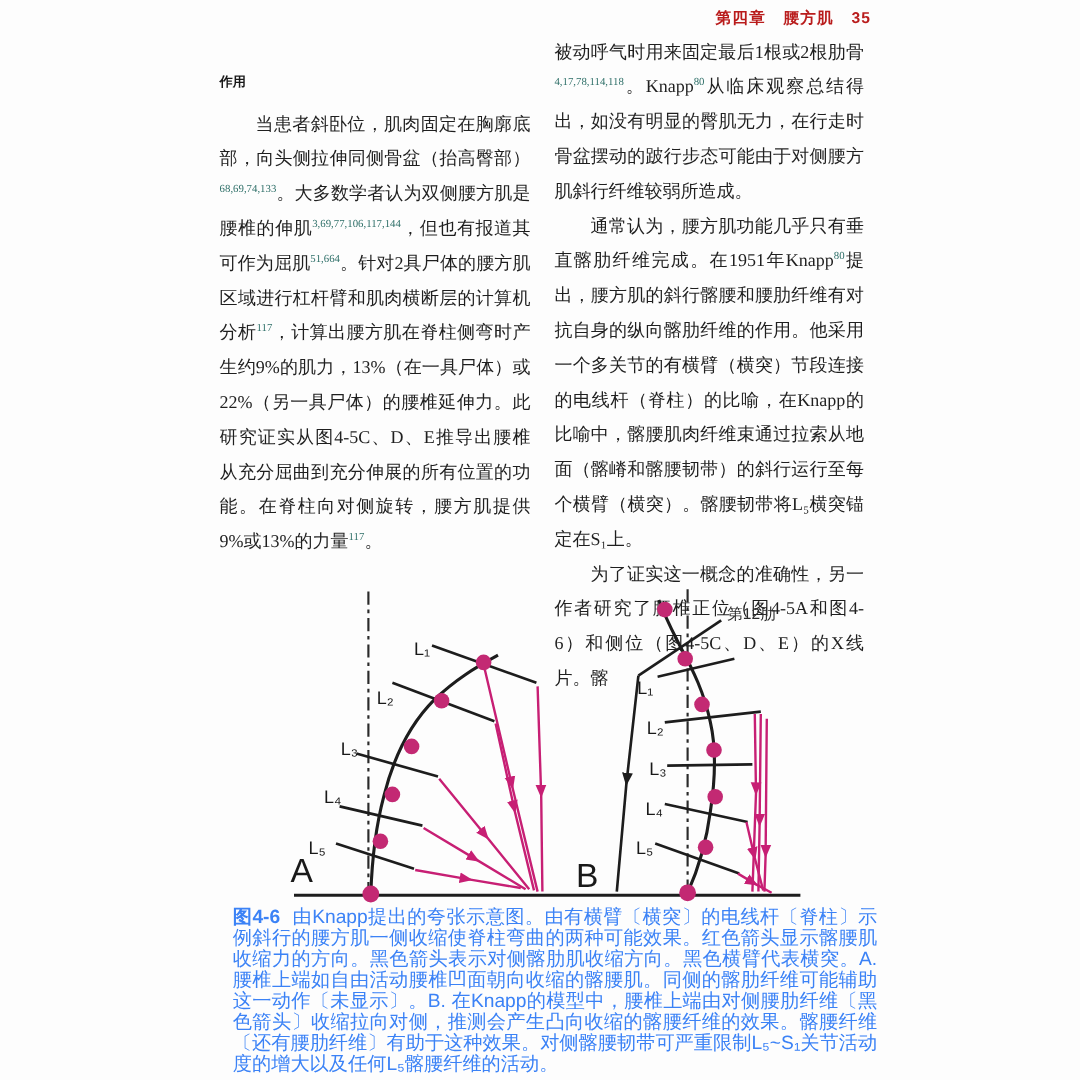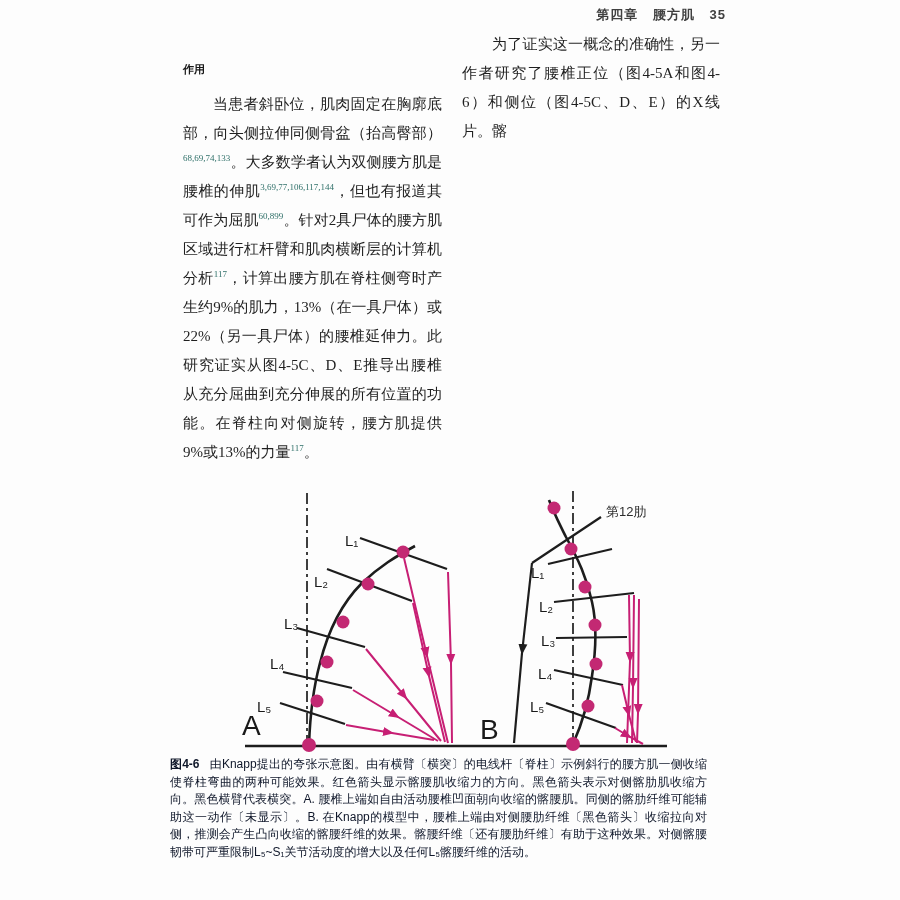--- a/index.html
+++ b/index.html
@@ -3,21 +3,21 @@
 <meta charset="utf-8">
 <style>
   html,body{margin:0;padding:0;}
   body{background:#ffffff;width:900px;height:900px;position:relative;
        font-family:"Liberation Serif","DejaVu Serif",serif;color:#1f1f1f;}
   .page{position:absolute;inset:0;background:#fdfdfd;overflow:hidden;}
 
   
   .hdr{position:absolute;top:6px;right:174px;
        font-family:"Liberation Sans","DejaVu Sans",sans-serif;
-       font-size:13px;font-weight:bold;color:#404040;letter-spacing:1px;}
+       font-size:13px;font-weight:bold;color:#b91c1c;letter-spacing:1px;}
   .hdr span{margin-left:10px;}
 
   
   .col{position:absolute;text-align:justify;font-size:15px;line-height:29px;}
   .col-left{left:183px;top:57px;width:259px;}
   .col-right{left:462px;top:30px;width:258px;}
   .col h2{font-size:11px;font-weight:bold;margin:0 0 9px 0;line-height:24px;color:#181818;}
   .para{margin:0;text-indent:2em;}
   .para.noindent{text-indent:0;}
   sup{font-size:9px;line-height:0;color:#2e6f68;letter-spacing:0;}
@@ -27,45 +27,47 @@
   .fig svg{display:block;}
   .blk{stroke:#1d1d1d;fill:none;}
   .mag{stroke:#c71f74;fill:none;}
   .dsh{stroke:#2a2a2a;fill:none;stroke-dasharray:11 4 3 4;}
   .dot{fill:#c32973;stroke:none;}
   .vlabel{font-family:"Liberation Sans","DejaVu Sans",sans-serif;font-size:15px;fill:#191919;}
   .biglabel{font-family:"Liberation Sans","DejaVu Sans",sans-serif;font-size:28px;fill:#191919;}
   .riblabel{font-family:"Liberation Sans","DejaVu Sans",sans-serif;font-size:13px;fill:#2b2b2b;}
 
   
-  .caption{position:absolute;left:170px;top:756px;width:537px;
+  .caption{position:absolute;left:194px;top:756px;width:537px;
            font-family:"Liberation Sans","DejaVu Sans",sans-serif;
-           font-size:12px;line-height:17.5px;text-align:justify;color:#0f172a;}
+           font-size:16px;line-height:17.5px;text-align:justify;color:#3b82f6;}
   .caption b{font-weight:bold;margin-right:10px;}
 </style>
 </head>
 <body>
 
 <div class="page">
 
   <div class="hdr">
     <span>第四章</span>
     <span>腰方肌</span>
     <span>35</span>
   </div>
 
   <section class="col col-left">
     <h2>作用</h2>
     <div>
-        <p class="para">当患者斜卧位，肌肉固定在胸廓底部，向头侧拉伸同侧骨盆（抬高臀部）<sup>68,69,74,133</sup>。大多数学者认为双侧腰方肌是腰椎的伸肌<sup>3,69,77,106,117,144</sup>，但也有报道其可作为屈肌<sup>60,899</sup>。针对2具尸体的腰方肌区域进行杠杆臂和肌肉横断层的计算机分析<sup>117</sup>，计算出腰方肌在脊柱侧弯时产生约9%的肌力，13%（在一具尸体）或22%（另一具尸体）的腰椎延伸力。此研究证实从图4-5C、D、E推导出腰椎从充分屈曲到充分伸展的所有位置的功能。在脊柱向对侧旋转，腰方肌提供9%或13%的力量<sup>117</sup>。</p>
+        <p class="para">当患者斜卧位，肌肉固定在胸廓底部，向头侧拉伸同侧骨盆（抬高臀部）<sup>68,69,74,133</sup>。大多数学者认为双侧腰方肌是腰椎的伸肌<sup>3,69,77,106,117,144</sup>，但也有报道其可作为屈肌<sup>51,664</sup>。针对2具尸体的腰方肌区域进行杠杆臂和肌肉横断层的计算机分析<sup>117</sup>，计算出腰方肌在脊柱侧弯时产生约9%的肌力，13%（在一具尸体）或22%（另一具尸体）的腰椎延伸力。此研究证实从图4-5C、D、E推导出腰椎从充分屈曲到充分伸展的所有位置的功能。在脊柱向对侧旋转，腰方肌提供9%或13%的力量<sup>117</sup>。</p>
       </div>
   </section>
 
   <section class="col col-right">
     <div>
+        <p class="para noindent">被动呼气时用来固定最后1根或2根肋骨<sup>4,17,78,114,118</sup>。Knapp<sup>80</sup>从临床观察总结得出，如没有明显的臀肌无力，在行走时骨盆摆动的跛行步态可能由于对侧腰方肌斜行纤维较弱所造成。</p>
+        <p class="para">通常认为，腰方肌功能几乎只有垂直髂肋纤维完成。在1951年Knapp<sup>80</sup>提出，腰方肌的斜行髂腰和腰肋纤维有对抗自身的纵向髂肋纤维的作用。他采用一个多关节的有横臂（横突）节段连接的电线杆（脊柱）的比喻，在Knapp的比喻中，髂腰肌肉纤维束通过拉索从地面（髂嵴和髂腰韧带）的斜行运行至每个横臂（横突）。髂腰韧带将L₅横突锚定在S₁上。</p>
         <p class="para">为了证实这一概念的准确性，另一作者研究了腰椎正位（图4-5A和图4-6）和侧位（图4-5C、D、E）的X线片。髂</p>
       </div>
   </section>
 
   <figure class="fig">
     <svg width="460" height="280" viewBox="225 478 460 278">
       <defs>
         <marker id="ahM" markerWidth="14" markerHeight="12" refX="9" refY="5" orient="auto" markerUnits="userSpaceOnUse">
           <path d="M0,0.5 L11,5 L0,9.5 Z" fill="#c71f74"></path>
         </marker>

